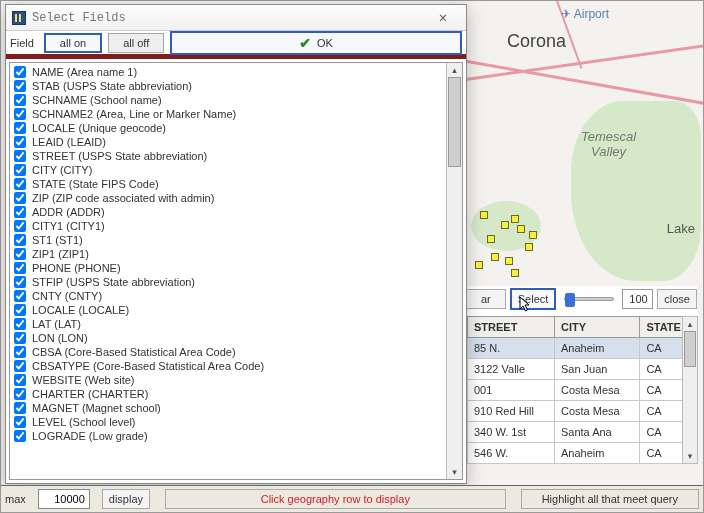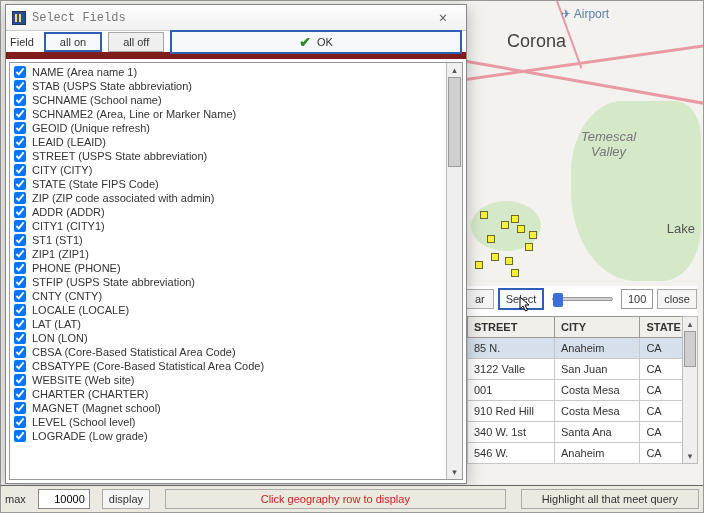--- a/index.html
+++ b/index.html
@@ -39,21 +39,21 @@
   .bottom-bar .highlight { border: 1px solid #aaa; background: #ece9e0; padding: 3px 20px; }
   
   
   .dialog { position: absolute; left: 4px; top: 3px; width: 462px; height: 480px; background: #fff; border: 1px solid #888; box-shadow: 0 4px 16px rgba(0,0,0,0.25); z-index: 10; display: flex; flex-direction: column; }
   .dialog-titlebar { display: flex; align-items: center; height: 26px; padding: 0 6px; background: linear-gradient(#fdfdfd,#f1f1f1); border-bottom: 1px solid #ccc; font-family: Liberation Mono, monospace; }
   .dialog-titlebar .icon { width: 14px; height: 14px; background: #2b4c8f; border: 1px solid #20305a; position: relative; margin-right: 6px; }
   .dialog-titlebar .icon::before { content:""; position:absolute; left:2px; top:2px; right:2px; bottom:2px; background: repeating-linear-gradient(90deg,#f0e060,#f0e060 2px,#2b4c8f 2px,#2b4c8f 4px), repeating-linear-gradient(0deg,#f0e060,#f0e060 2px,#2b4c8f 2px,#2b4c8f 4px); }
   .dialog-titlebar .title { color: #777; font-size: 12px; flex: 1; }
   .dialog-titlebar .close { width: 34px; height: 20px; border: 1px solid transparent; text-align: center; color: #666; line-height: 18px; font-size: 14px; cursor: pointer; }
   
-  .dialog-toolbar { display: flex; align-items: center; height: 28px; padding: 0 4px; gap: 6px; border-bottom: 7px solid #7f1d1d; }
+  .dialog-toolbar { display: flex; align-items: center; height: 28px; padding: 0 4px; gap: 6px; border-bottom: 5px solid #7f1d1d; }
   .dialog-toolbar .fld { font-size: 11px; margin-right: 4px; }
   .dbtn { border: 2px solid #2d5fb4; background: #f6f8fc; padding: 2px 14px; font-size: 11px; cursor: pointer; }
   .dbtn.plain { border: 1px solid #a6a6a6; background: #efefef; padding: 3px 14px; }
   .dbtn.ok { flex: 1; display: flex; justify-content: center; align-items: center; gap: 6px; }
   .check-mark { color: #2a8a2a; font-weight: bold; font-size: 14px; }
   
   .field-list { flex: 1; overflow: hidden; position: relative; border: 1px solid #999; margin: 3px; background: #fff; }
   .field-list-inner { position: absolute; left: 0; top: 0; right: 16px; bottom: 0; overflow: hidden; padding: 2px 4px; }
   .field-row { display: flex; align-items: center; height: 14px; font-size: 11px; white-space: nowrap; }
   .field-row input[type=checkbox] { margin-right: 6px; width: 12px; height: 12px; }
@@ -89,21 +89,21 @@
     <div class="marker" style="left:516px; top:224px;"></div>
     <div class="marker" style="left:528px; top:230px;"></div>
     <div class="marker" style="left:524px; top:242px;"></div>
     <div class="marker" style="left:490px; top:252px;"></div>
     <div class="marker" style="left:504px; top:256px;"></div>
     <div class="marker" style="left:510px; top:268px;"></div>
   </div>
 
   <div class="right-panel">
     <div class="right-controls" style="position:relative;">
-      <span class="btn" style="padding:3px 8px;border-left:none;text-align:right;">ar</span>
+      <span class="btn" style="padding:3px 14px;border-left:none;text-align:right;">ar</span>
       <span class="btn" style="border:2px solid #2d5fb4; background:#f6f8fc;">Select</span>
       <span class="cursor">
         <svg width="14" height="18" viewBox="0 0 14 18">
             <path d="M1 1 L1 13 L4 10 L6.5 15 L8.5 14 L6 9 L10 9 Z" fill="#fff" stroke="#000" stroke-width="1"></path>
           </svg>
       </span>
       <div class="slider-track">
         <div class="slider-thumb"></div>
       </div>
       <span class="num-box">100</span>
@@ -195,21 +195,21 @@
           <div class="field-row">
             <input type="checkbox" checked="" style="">
             <span>SCHNAME (School name)</span>
           </div>
           <div class="field-row">
             <input type="checkbox" checked="" style="">
             <span>SCHNAME2 (Area, Line or Marker Name)</span>
           </div>
           <div class="field-row">
             <input type="checkbox" checked="" style="">
-            <span>GEOID (Unique refresh)</span>
+            <span>LOCALE (Unique geocode)</span>
           </div>
           <div class="field-row">
             <input type="checkbox" checked="" style="">
             <span>LEAID (LEAID)</span>
           </div>
           <div class="field-row">
             <input type="checkbox" checked="" style="">
             <span>STREET (USPS State abbreviation)</span>
           </div>
           <div class="field-row">

